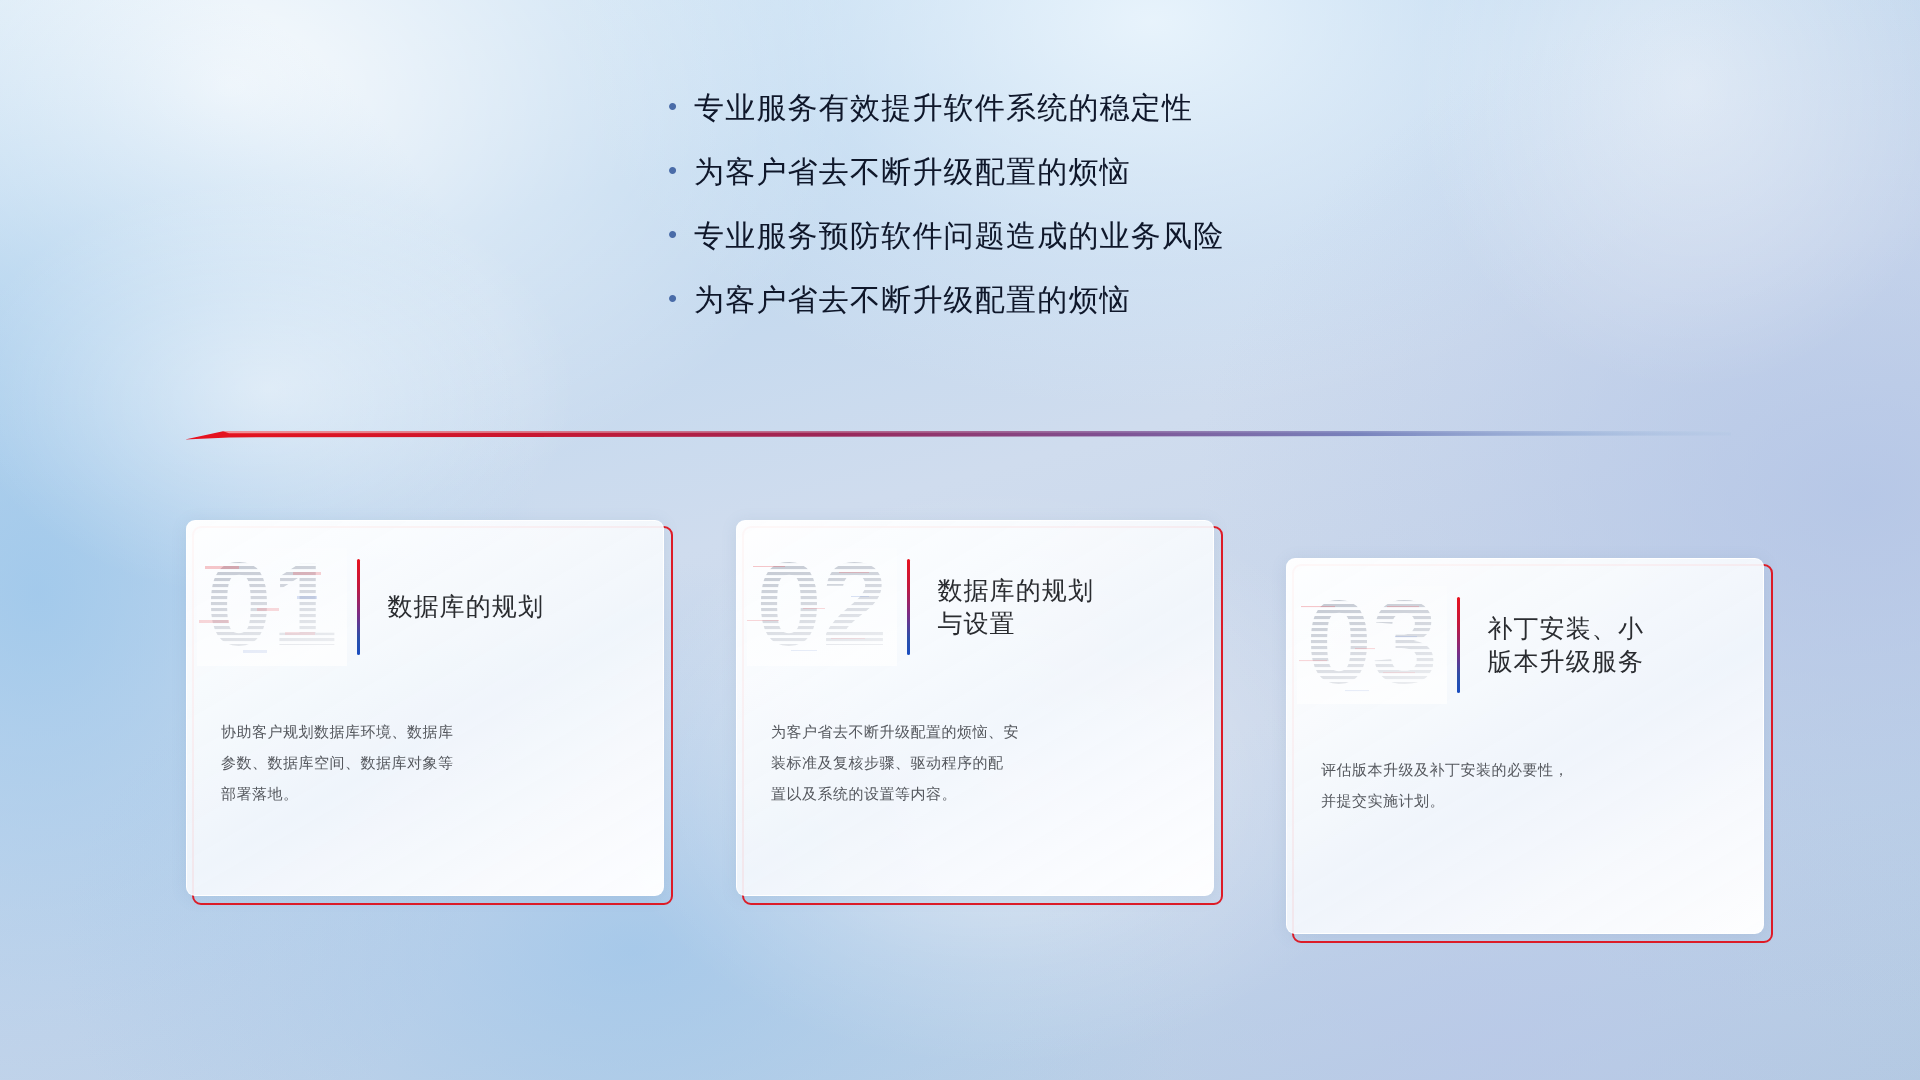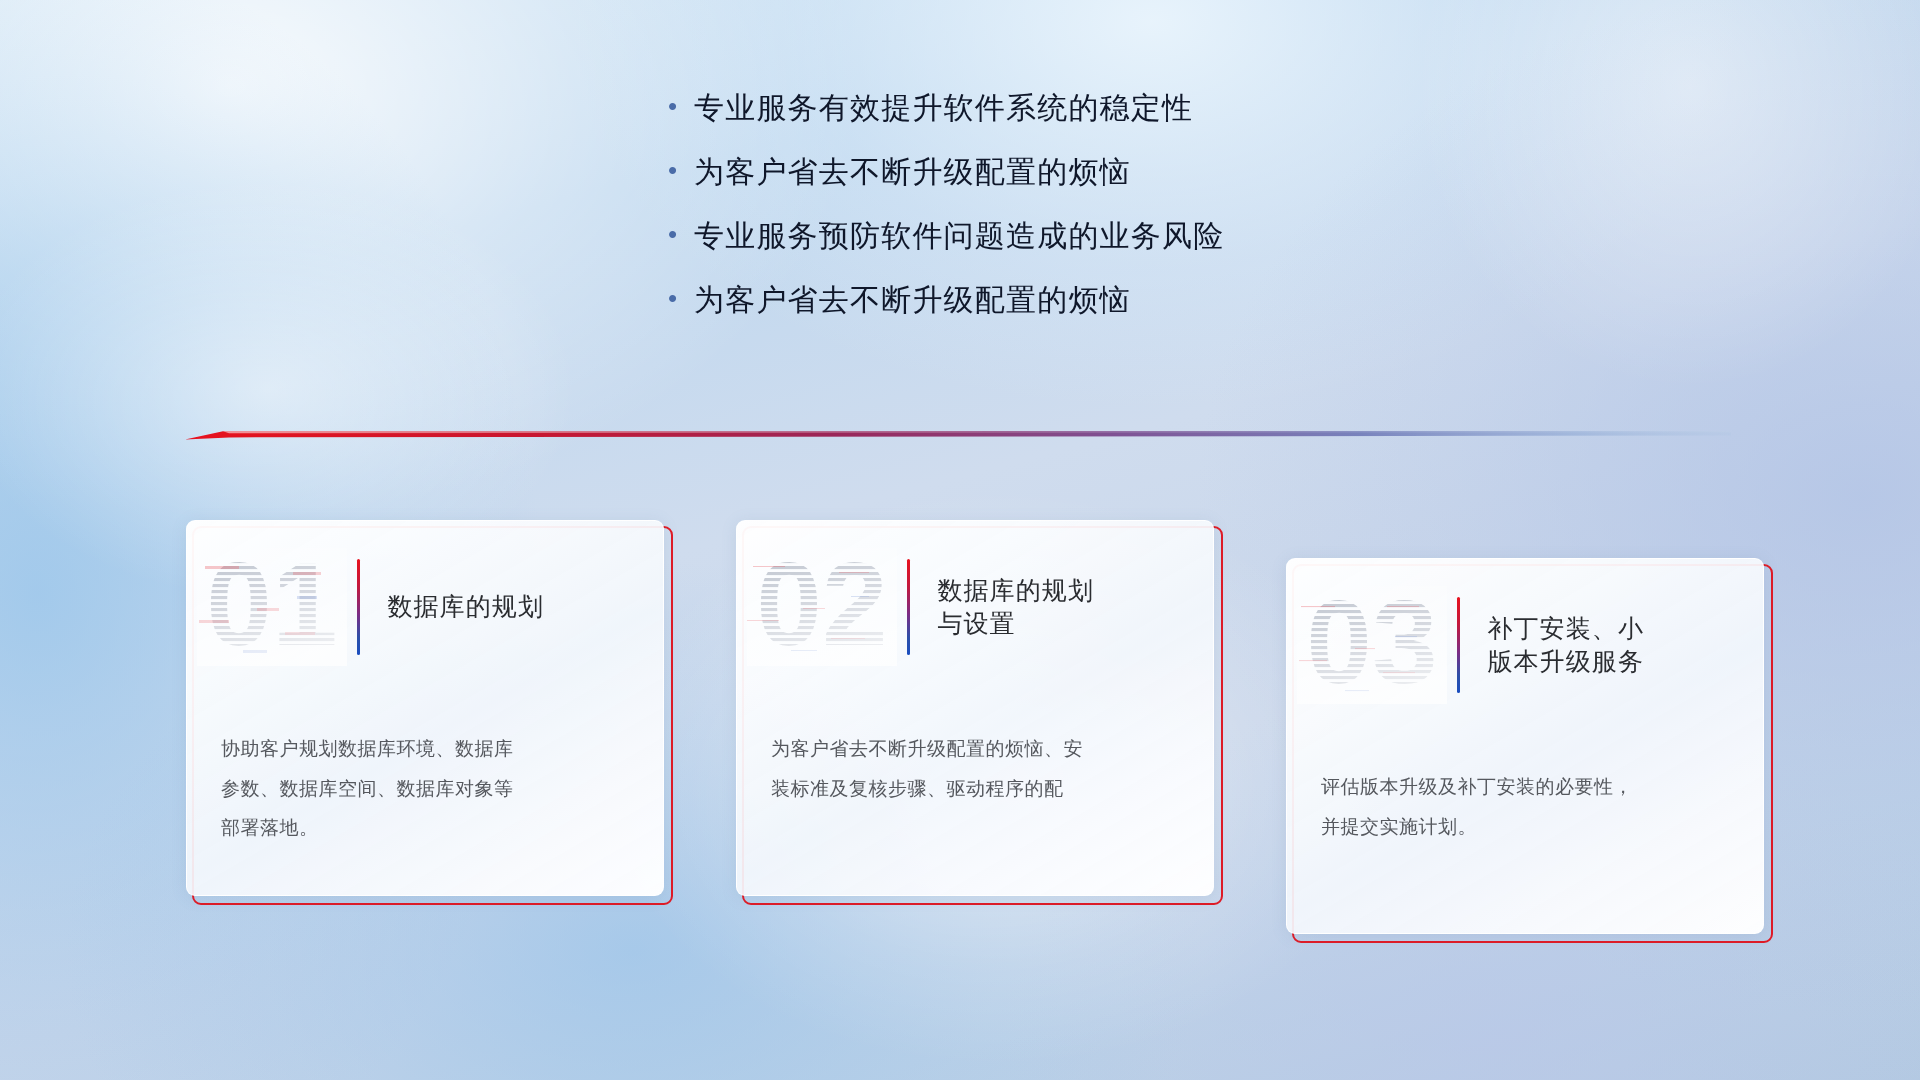--- a/index.html
+++ b/index.html
@@ -157,23 +157,23 @@
     font-size:25px;
     line-height:1.32;
     letter-spacing:1.1px;
     color:#2a2c30;
     font-weight:400;
   }
   .card-title .tl{ display:block; white-space:nowrap; }
 
   .card-body{
     position:absolute;
-    left:34px; top:208px;
+    left:34px; top:195px;
     width:412px;
-    font-size:19px;
+    font-size:15px;
     line-height:2.08;
     letter-spacing:0.5px;
     color:#55585e;
   }
   .card-body .bl{ display:block; white-space:nowrap; }
 </style>
 </head>
 <body>
 
 <div id="stage">
@@ -317,20 +317,21 @@
           </div>
           <div class="card-rule"></div>
           <div class="card-title">
             <span class="tl">数据库的规划</span>
             <span class="tl">与设置</span>
           </div>
         </div>
         <div class="card-body">
           <span class="bl">为客户省去不断升级配置的烦恼、安</span>
           <span class="bl">装标准及复核步骤、驱动程序的配</span>
+          <span class="bl">置以及系统的设置等内容。</span>
         </div>
       </div>
     </div>
 
     <div class="card card-2">
       <div class="card-outline"></div>
       <div class="card-panel">
         <div class="card-head">
           <div class="card-num">
             <svg width="150" height="118" viewBox="0 0 150 118">

